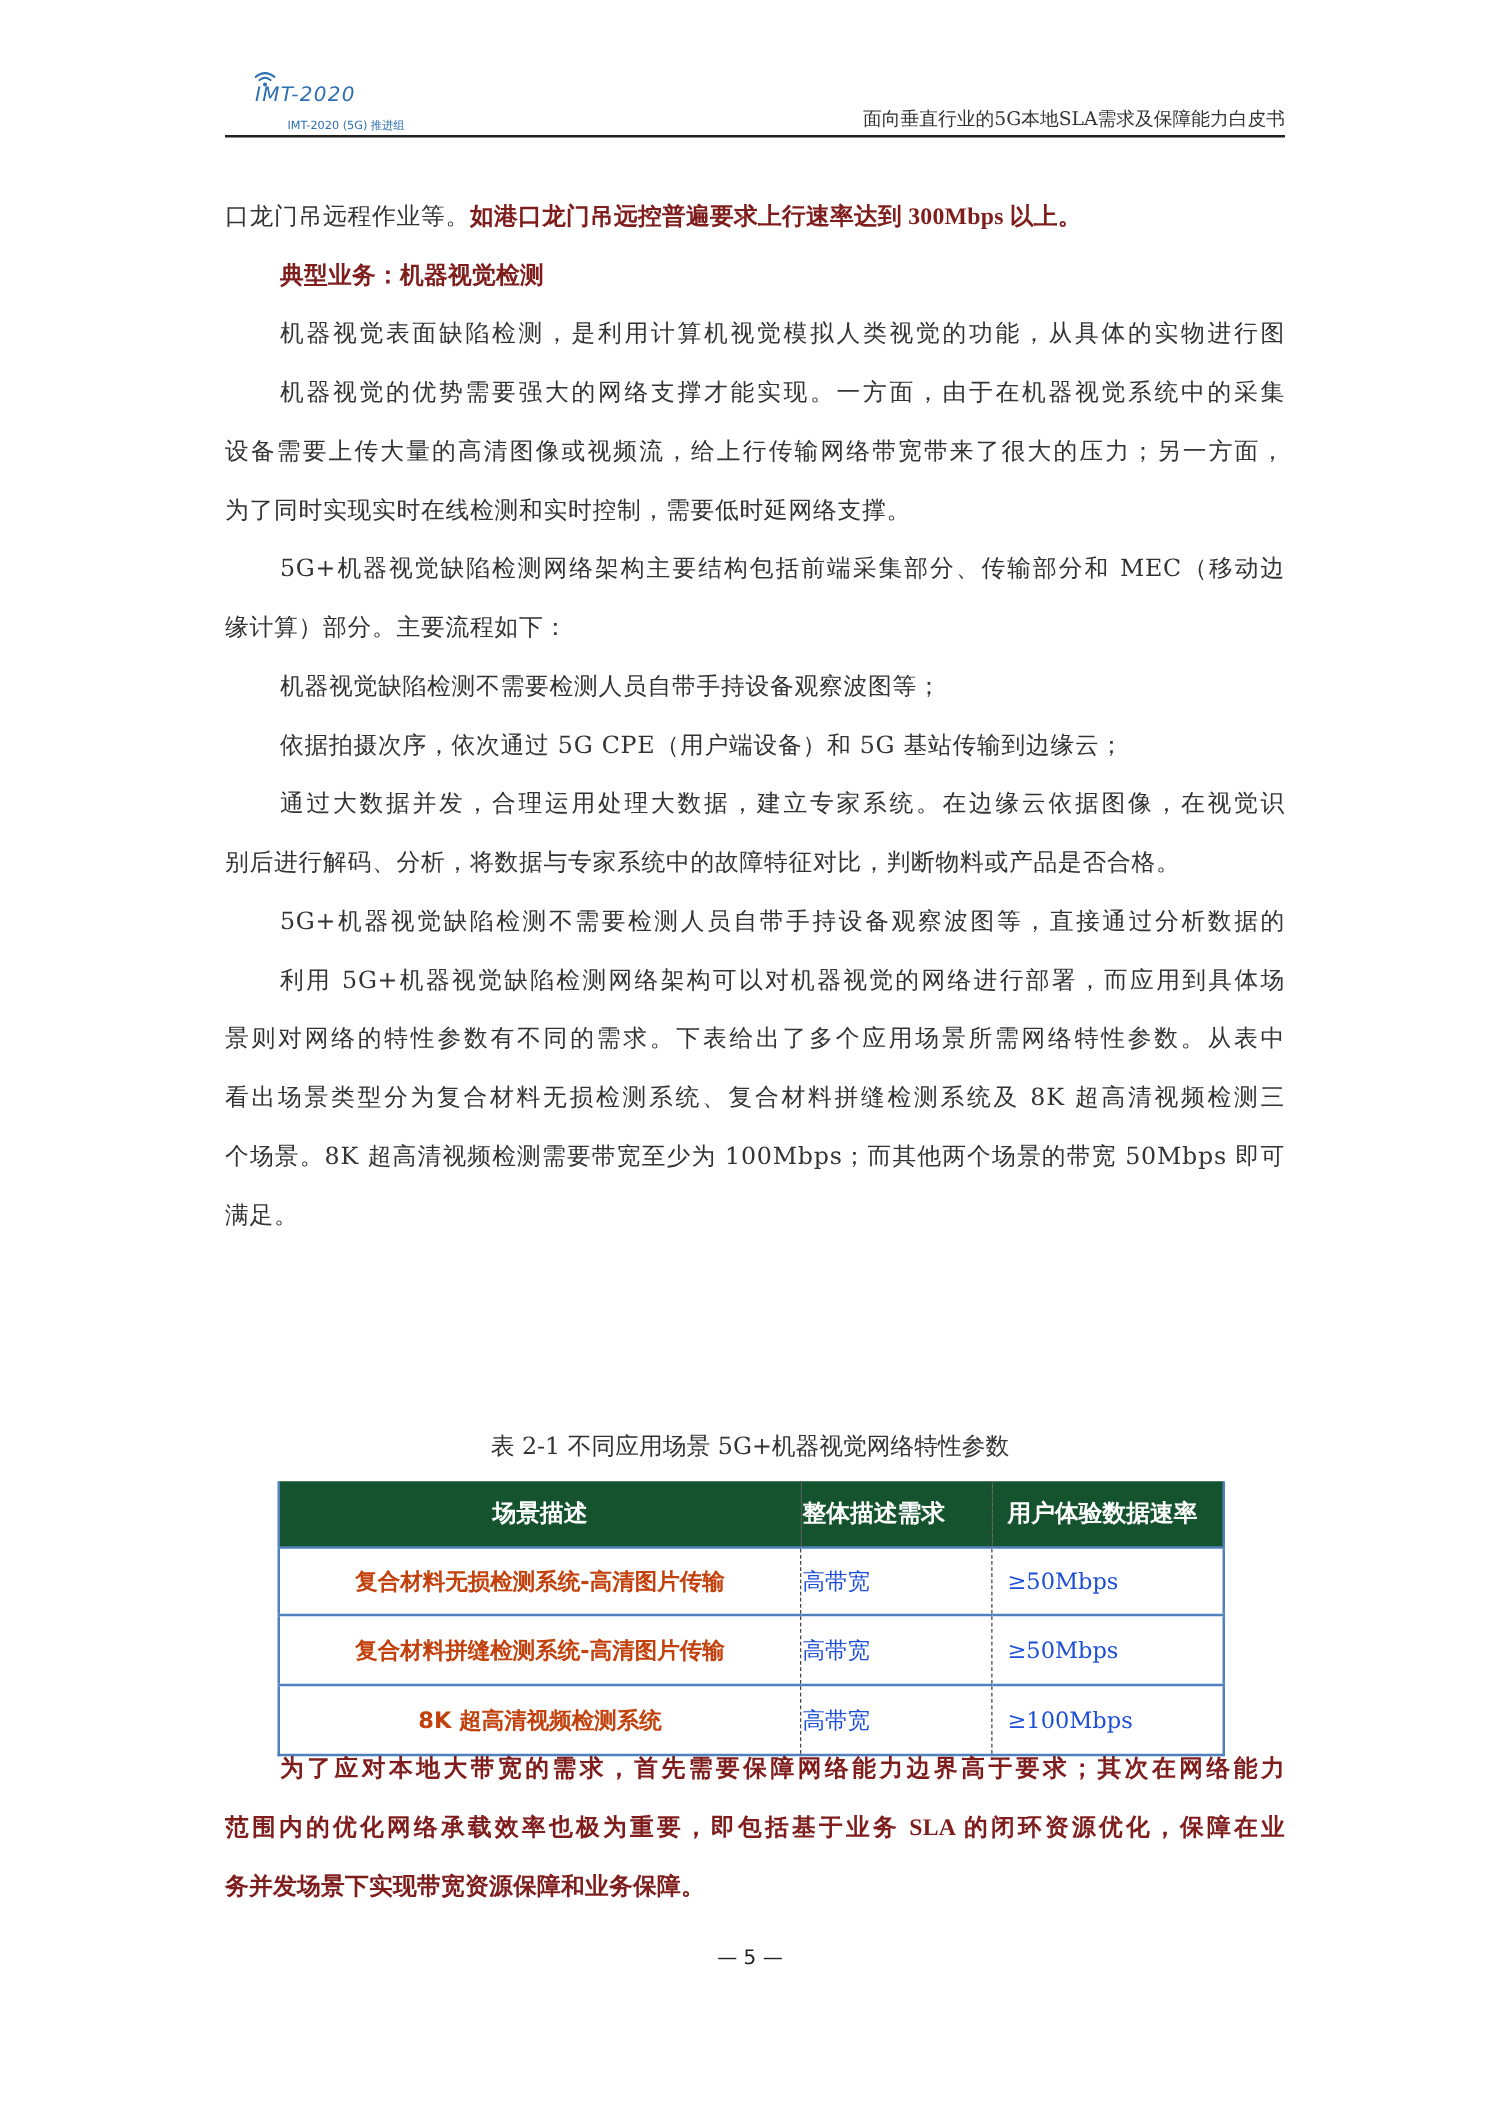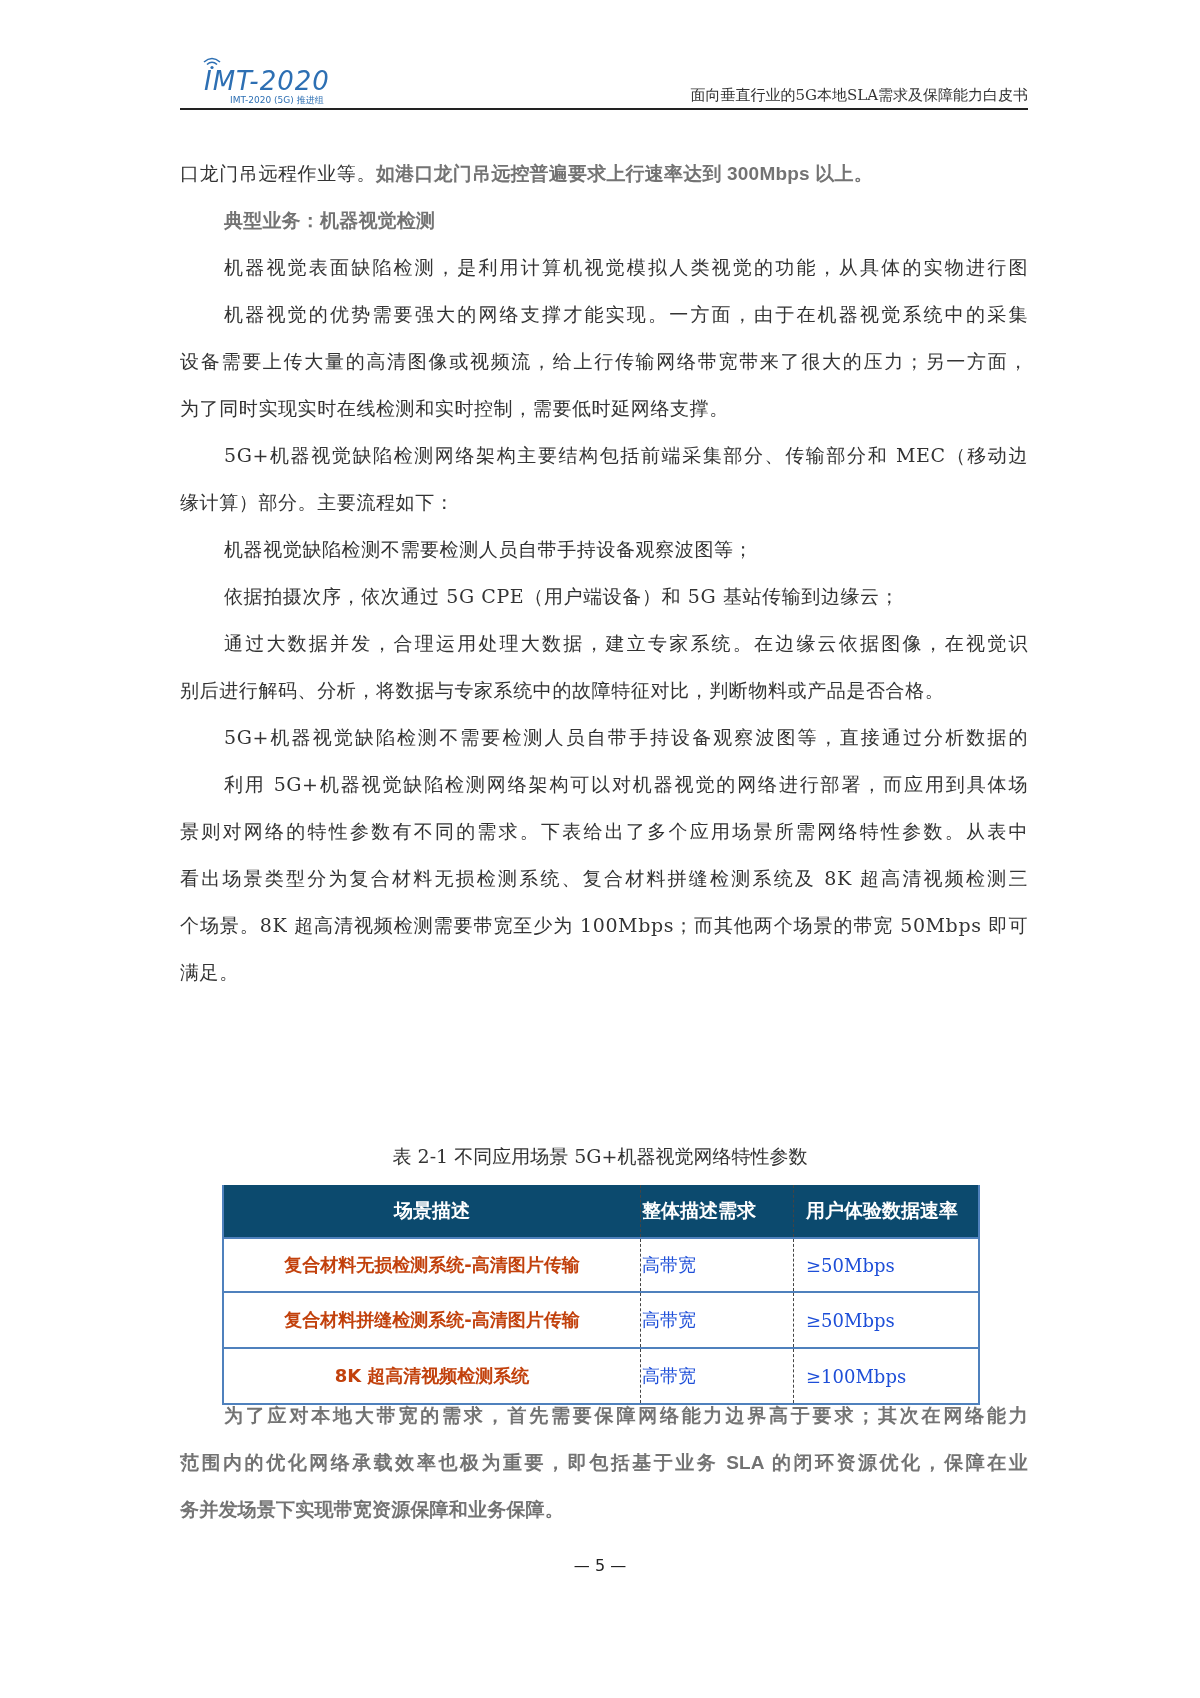--- a/index.html
+++ b/index.html
@@ -5,44 +5,44 @@
   html, body { margin: 0; padding: 0; background: #ffffff; }
   body { width: 1200px; height: 1698px; position: relative; overflow: hidden;
          font-family: "DejaVu Serif", "Liberation Serif", serif; color: #222; }
   .page { position: absolute; left: 0; top: 0; width: 1200px; height: 1698px; }
 
   
   .header { position: absolute; left: 180px; top: 52px; width: 848px; height: 58px; }
   .logo { position: absolute; left: 22px; top: 4px; width: 150px; height: 50px; }
   .logo-wave { position: absolute; left: 0; top: 0; width: 20px; height: 14px; }
   .logo-title { position: absolute; left: 2px; top: 10px; font-family: "DejaVu Sans", sans-serif;
-                font-size: 26px; color: #2d6fb3; letter-spacing: 1px; font-style: italic; }
+                font-size: 16px; color: #2d6fb3; letter-spacing: 1px; font-style: italic; }
   .logo-sub { position: absolute; left: 2px; top: 38px; font-family: "DejaVu Sans", sans-serif;
               font-size: 9px; color: #2d6fb3; white-space: nowrap; padding-left: 26px; }
   .header-title { position: absolute; right: 0; top: 34px; font-size: 15px; color: #333;
                   white-space: nowrap; }
   .header-rule { position: absolute; left: 180px; top: 108px; width: 848px; height: 0;
                  border-top: 2px solid #222; }
 
   
   .body-text { position: absolute; left: 180px; top: 150px; width: 848px; }
   .line { font-size: 19px; line-height: 47px; height: 47px; white-space: nowrap;
           color: #333; letter-spacing: 0.6px; }
   .indent { padding-left: 44px; }
-  .bold { font-family: Liberation Sans, sans-serif; font-weight: bold; color: #737373; letter-spacing: 0.2px; }
+  .bold { font-family: Liberation Serif, serif; font-weight: bold; color: #7f1d1d; letter-spacing: 0.2px; }
   .justify { text-align: justify; text-align-last: justify; }
 
   
   .caption { position: absolute; left: 0; width: 1200px; top: 1144px; text-align: center;
              font-size: 19px; color: #333; }
 
   
   .table-wrap { position: absolute; left: 222px; top: 1185px; width: 758px; }
   table { border-collapse: collapse; width: 758px; table-layout: fixed; }
-  th { background: #0c4a6e; color: #ffffff; height: 50px; font-size: 19px;
+  th { background: #14532d; color: #ffffff; height: 50px; font-size: 19px;
        font-family: "DejaVu Sans", sans-serif; font-weight: bold; margin-top: 48px; }
   td { height: 50px; font-size: 18px; color: #1d4ed8; background: #fff; }
   tr.data td { border-top: 2px solid #4f81bd; }
   tr.data:nth-child(2) td, tr.data:nth-child(3) td { height: 52px; }
   table { border-left: 2px solid #4f81bd; border-right: 2px solid #4f81bd; border-bottom: 2px solid #4f81bd; }
   .c1 { width: 414px; text-align: center; }
   .c2 { width: 150px; text-align: left; border-left: 1px dashed #444; }
   .c3 { text-align: left; padding-left: 12px; border-left: 1px dashed #444; }
   td.c1 { font-family: "DejaVu Sans", sans-serif; font-weight: bold; color: #c2410c; font-size: 18px; }
   th.c3 { text-align: left; padding-left: 12px; }

